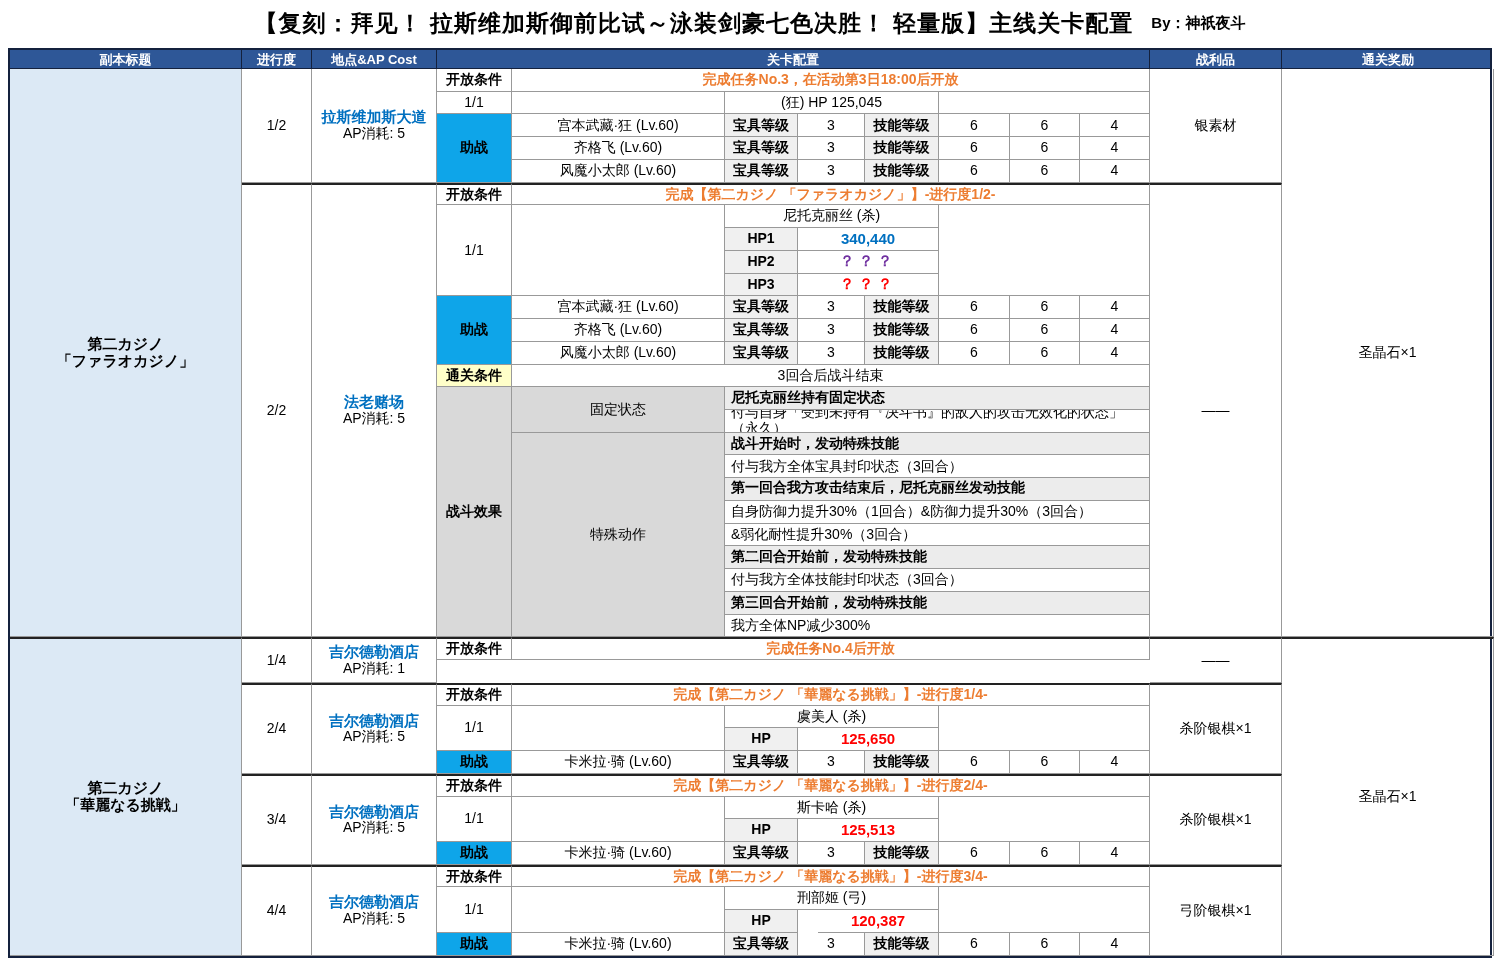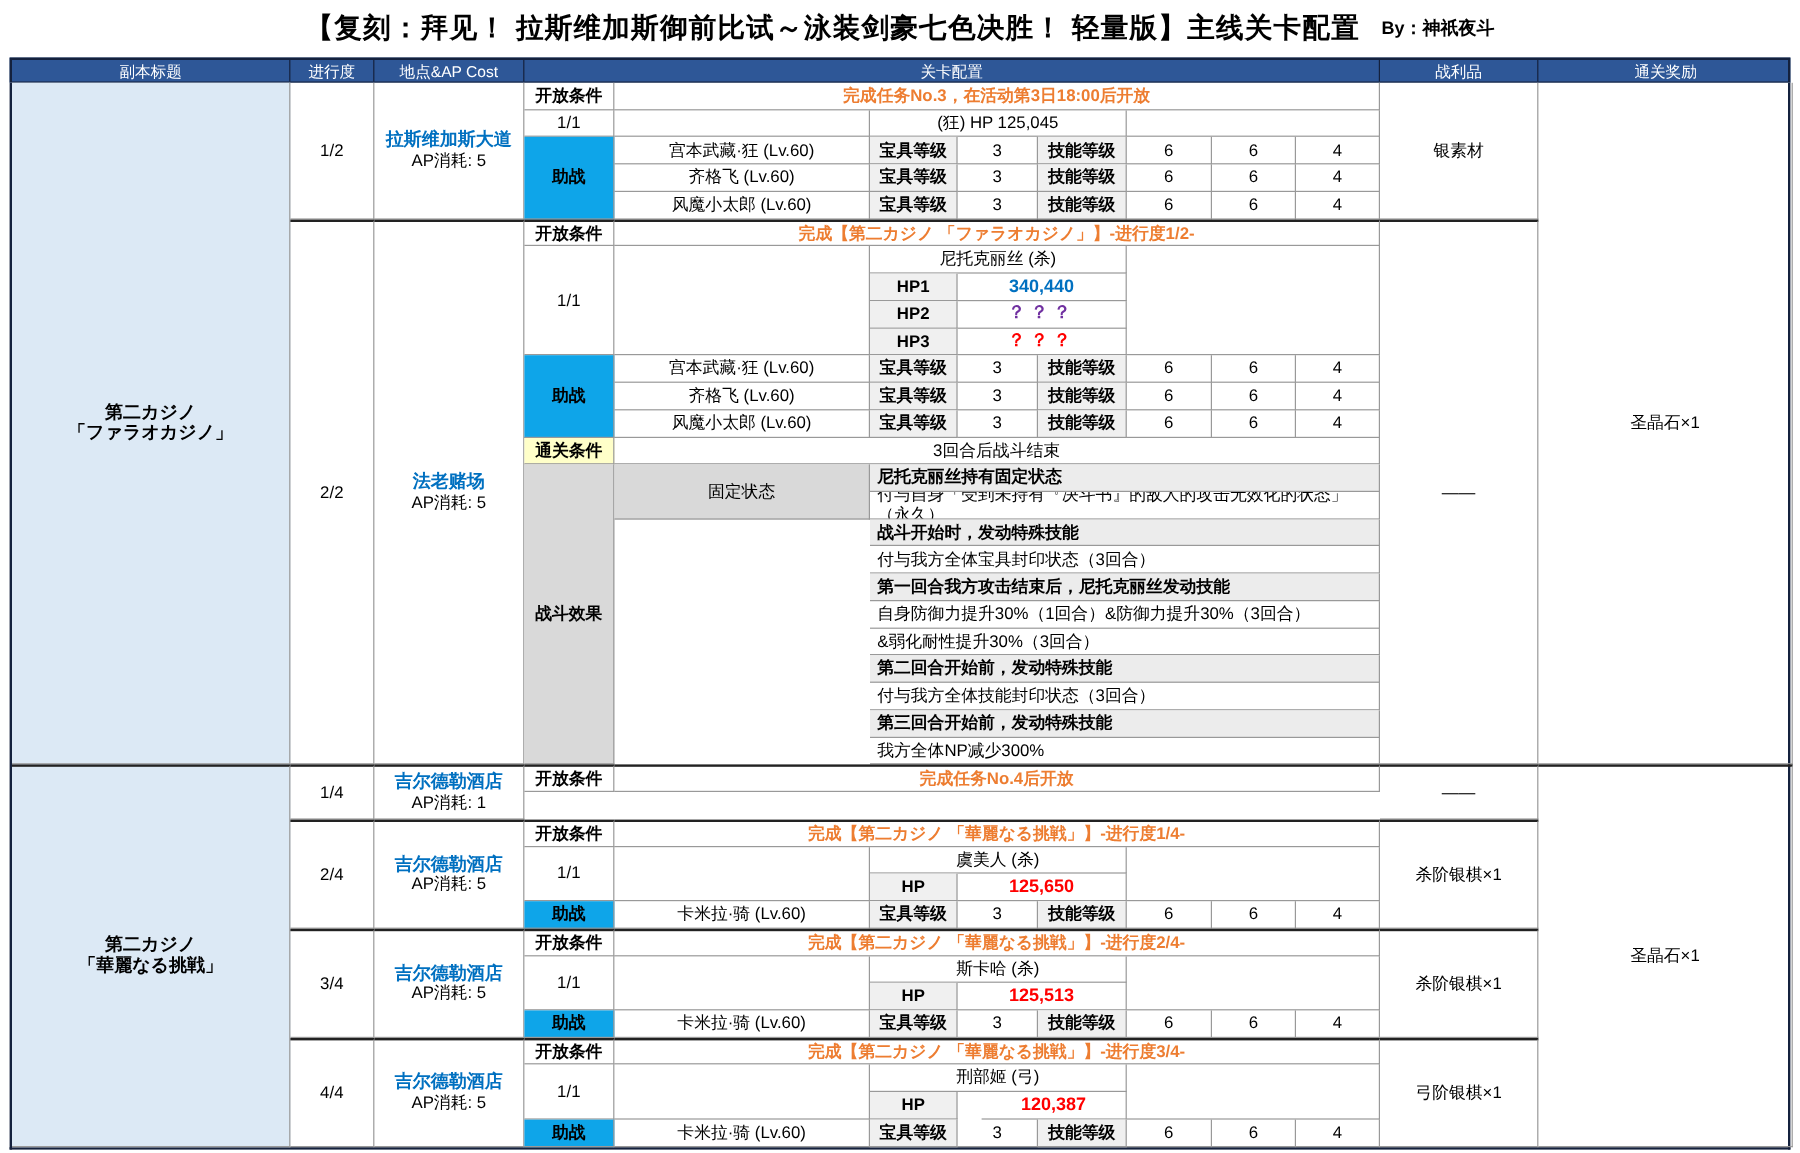--- a/index.html
+++ b/index.html
@@ -5,21 +5,21 @@
   html,body{margin:0;padding:0;background:#fff;}
   .canvas{position:relative;width:1500px;height:961px;background:#ffffff;overflow:hidden;
           font-family:"Liberation Sans","DejaVu Sans",sans-serif;color:#000;}
   .titlebar{position:absolute;left:0;top:0;width:100%;height:46px;display:flex;
             justify-content:center;align-items:center;gap:18px;}
   .t-main{font-size:23px;font-weight:bold;letter-spacing:1px;}
   .t-by{font-size:15px;font-weight:bold;}
   .sheet{position:absolute;left:8px;top:48px;width:1484px;}
   .hdr{display:grid;grid-template-columns:232px 70px 125px 713px 132px 212px;height:18px;
        background:#2E5797;border:2px solid #14213d;border-bottom:1px solid #14213d;box-sizing:content-box;}
-  .hdr div{color:#fff;font-weight:normal;font-size:13px;display:flex;align-items:center;
+  .hdr div{color:#fff;font-weight:bold;font-size:13px;display:flex;align-items:center;
            justify-content:center;border-right:1px solid #14213d;line-height:1;}
   .hdr div:last-child{border-right:none;}
   .body{display:grid;border:2px solid #14213d;border-top:none;background:#fff;
         grid-template-columns:232px 70px 125px 75px 213px 73px 67px 74px 71px 70px 70px 132px 212px;
         grid-template-rows:repeat(39,22.74px);}
   .cell{border-right:1px solid #999;border-bottom:1px solid #999;box-sizing:border-box;
         display:flex;align-items:center;justify-content:center;text-align:center;
         font-size:14px;line-height:1.12;overflow:hidden;}
   .ht{border-top:2px solid #222;}
   .ttl{background:#DCE9F5;font-weight:bold;flex-direction:column;font-size:15px;}
@@ -135,23 +135,24 @@
         <div class="cell lblg" style="grid-area: 13 / 8 / span 1 / span 1;">技能等级</div>
         <div class="cell pln" style="grid-area: 13 / 9 / span 1 / span 1;">6</div>
         <div class="cell pln" style="grid-area: 13 / 10 / span 1 / span 1;">6</div>
         <div class="cell pln" style="grid-area: 13 / 11 / span 1 / span 1;">4</div>
         <div class="cell yel" style="grid-area: 14 / 4 / span 1 / span 1;">通关条件</div>
         <div class="cell pln" style="grid-area: 14 / 5 / span 1 / span 7;">3回合后战斗结束</div>
         <div class="cell gryb" style="grid-area: 15 / 4 / span 11 / span 1;">战斗效果</div>
         <div class="cell gry" style="grid-area: 15 / 5 / span 2 / span 1;">固定状态</div>
         <div class="cell effb" style="grid-area: 15 / 6 / span 1 / span 6;">尼托克丽丝持有固定状态</div>
         <div class="cell eff" style="grid-area: 16 / 6 / span 1 / span 6;">付与自身「受到未持有『决斗书』的敌人的攻击无效化的状态」（永久）</div>
+        <div class="cell gry" style="grid-area: 17 / 5 / span 9 / span 1;">特殊动作</div>
         <div class="cell effb" style="grid-area: 17 / 6 / span 1 / span 6;">战斗开始时，发动特殊技能</div>
         <div class="cell eff" style="grid-area: 18 / 6 / span 1 / span 6;">付与我方全体宝具封印状态（3回合）</div>
-        <div class="cell effb" style="grid-area: 19 / 6 / span 1 / span 6;">第一回合我方攻击结束后，尼托克丽丝发动技能</div>
+        <div class="cell effb" style="grid-area: 19 / 6 / span 1 / span 6; font-family: Liberation Mono, monospace;">第一回合我方攻击结束后，尼托克丽丝发动技能</div>
         <div class="cell eff" style="grid-area: 20 / 6 / span 1 / span 6;">自身防御力提升30%（1回合）&amp;防御力提升30%（3回合）</div>
         <div class="cell eff" style="grid-area: 21 / 6 / span 1 / span 6;">&amp;弱化耐性提升30%（3回合）</div>
         <div class="cell effb" style="grid-area: 22 / 6 / span 1 / span 6; text-align: right;">第二回合开始前，发动特殊技能</div>
         <div class="cell eff" style="grid-area: 23 / 6 / span 1 / span 6;">付与我方全体技能封印状态（3回合）</div>
         <div class="cell effb" style="grid-area: 24 / 6 / span 1 / span 6;">第三回合开始前，发动特殊技能</div>
         <div class="cell eff" style="grid-area: 25 / 6 / span 1 / span 6;">我方全体NP减少300%</div>
         <div class="cell pln ht" style="grid-area: 6 / 12 / span 20 / span 1;">——</div>
         <div class="cell ttl ht" style="grid-area: 26 / 1 / span 14 / span 1;">
           <div class="l1">第二カジノ</div>
           <div class="l2">「華麗なる挑戦」</div>

